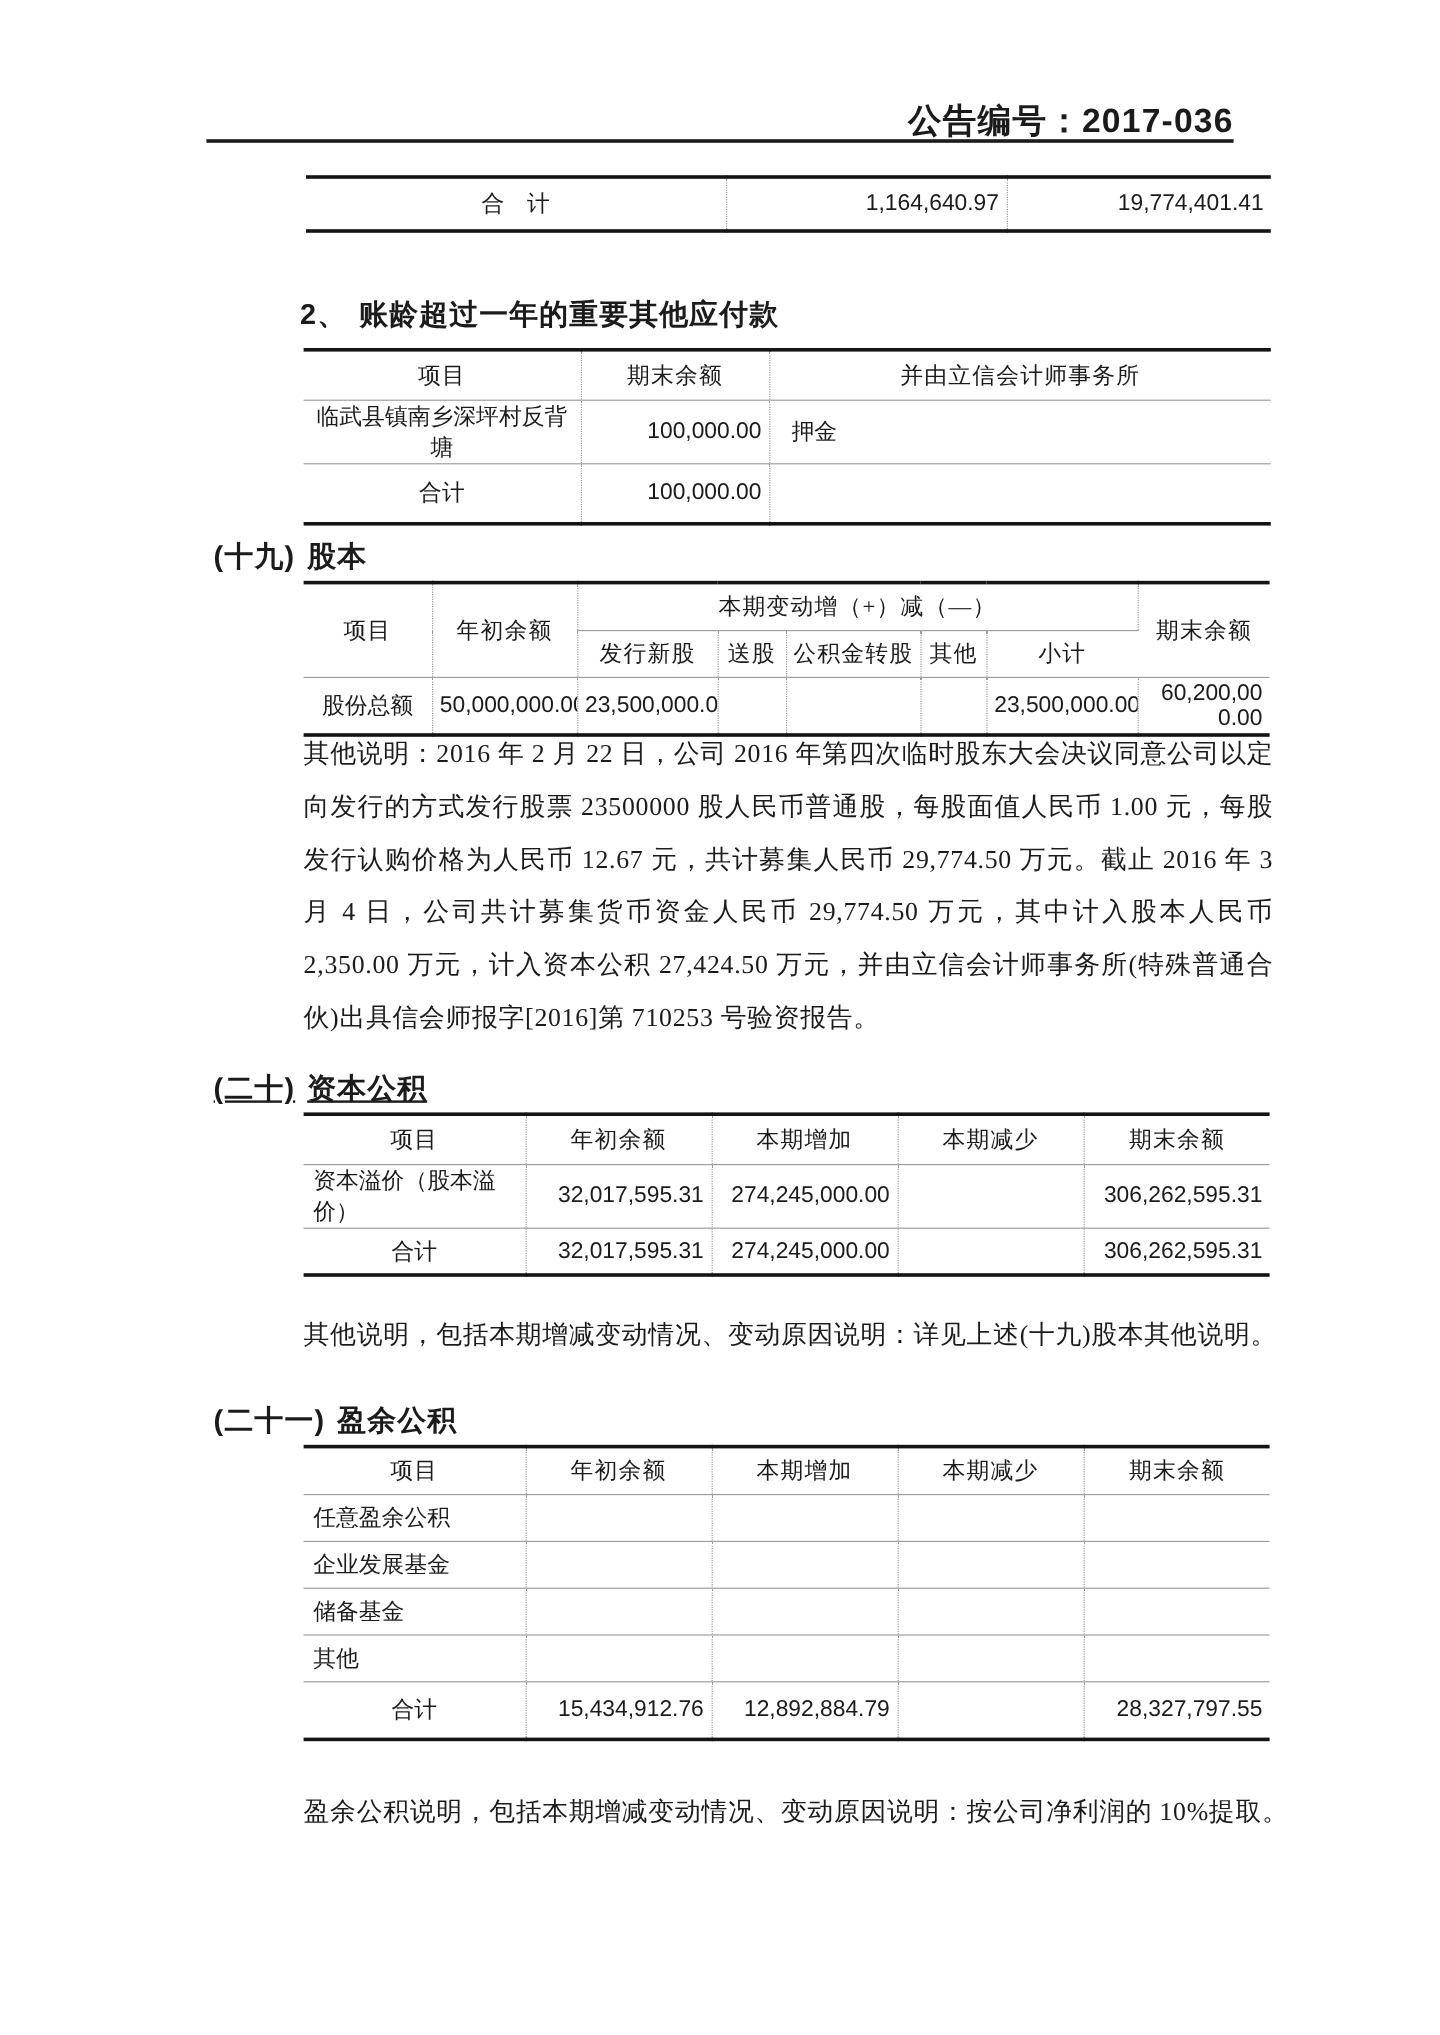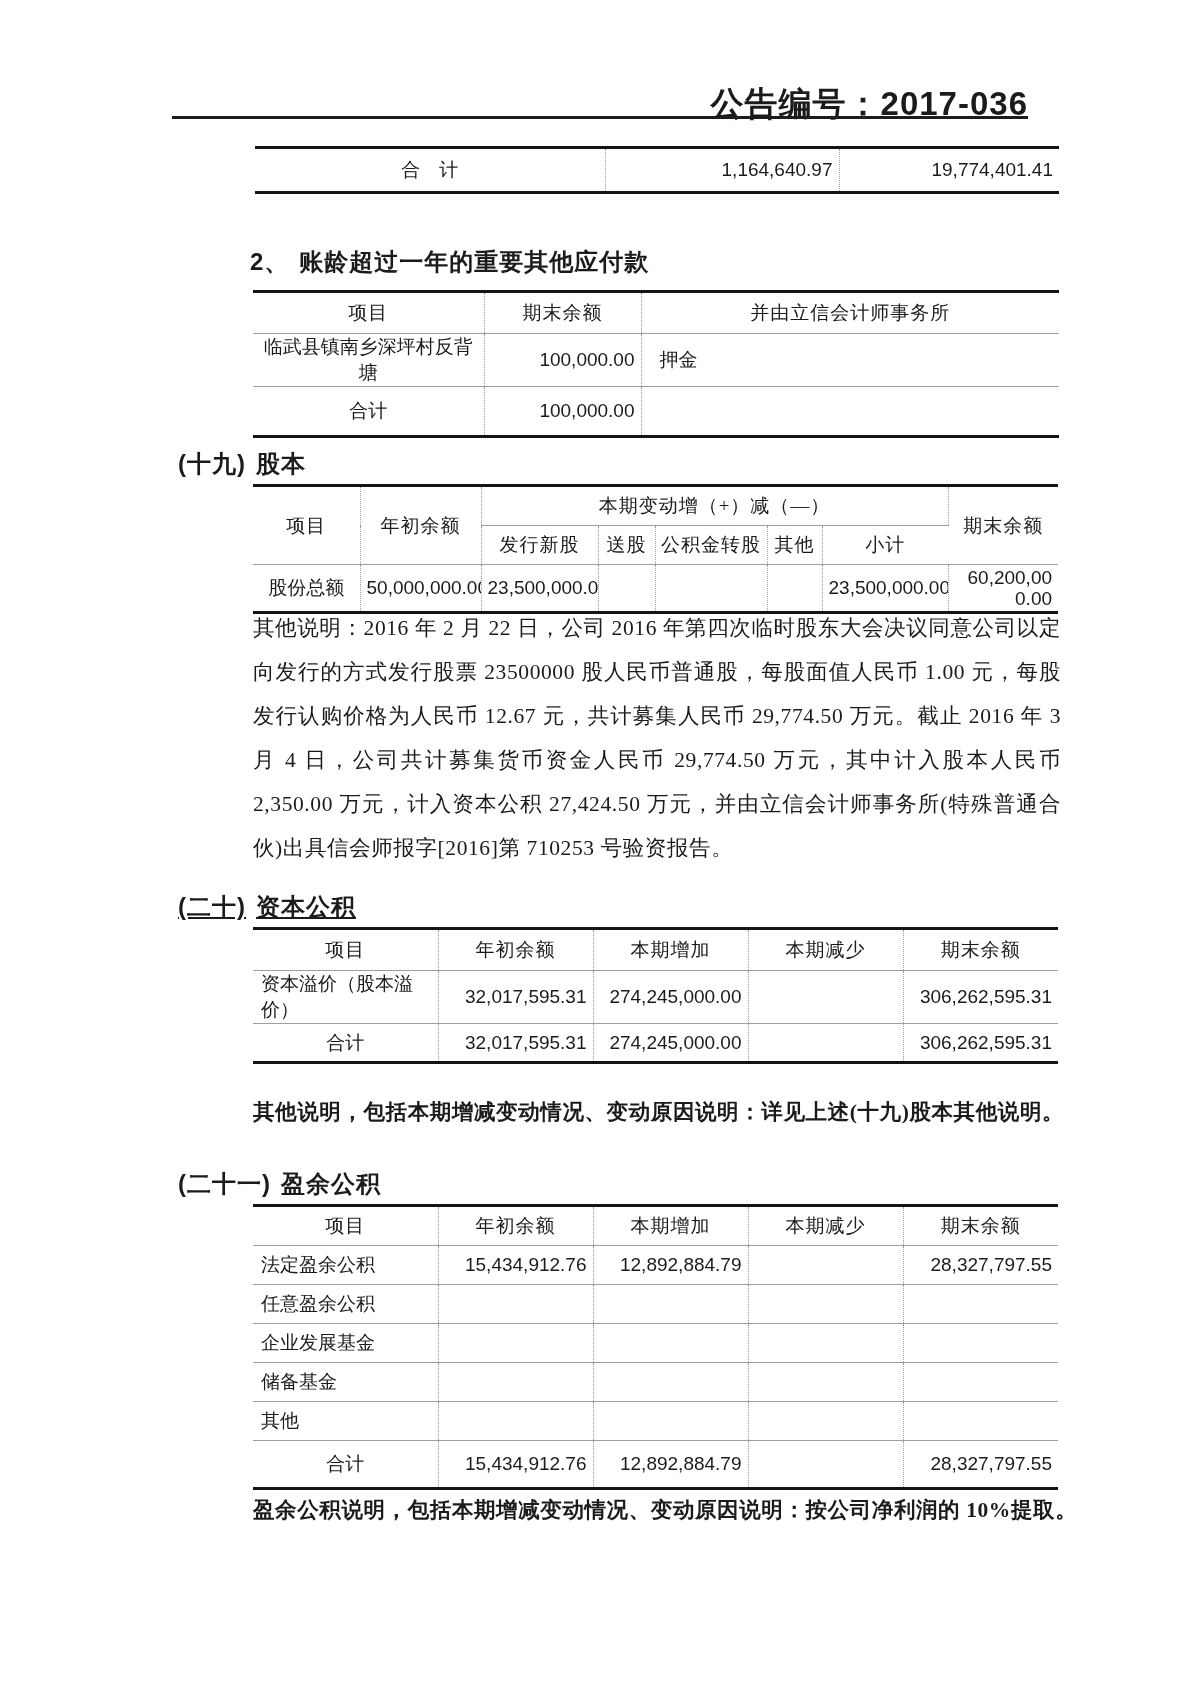--- a/index.html
+++ b/index.html
@@ -7,21 +7,21 @@
     position:relative;
     width:1200px;height:1696px;
     background:#ffffff;
     font-family:"Liberation Serif","DejaVu Serif",serif;
     color:#1b1b1b;
     overflow:hidden;
   }
   .doc-number{
     position:absolute;top:82px;right:172px;
     font-family:"Liberation Sans","DejaVu Sans",sans-serif;
-    font-weight:700;font-size:33px;letter-spacing:1px;
+    font-weight:700;font-size:28px;letter-spacing:1px;
   }
   .header-rule{
     position:absolute;top:116px;left:172px;width:856px;height:0;
     border-top:3px solid #1c1c1c;
   }
   .abs{position:absolute;}
   table.tbl{
     border-collapse:collapse;table-layout:fixed;
     border-top:3px solid #141414;border-bottom:3px solid #141414;
   }
@@ -47,21 +47,21 @@
   }
   .section-heading .sec-num{margin-right:10px;}
   .para{
     position:absolute;left:253px;width:808px;
     font-size:21.5px;line-height:44px;
     text-align:justify;text-align-last:left;
     letter-spacing:0.6px;
   }
   .note-line{
     position:absolute;left:253px;width:808px;
-    font-size:21.5px;letter-spacing:0.6px;white-space:nowrap;font-weight:bold;
+    font-size:21.5px;letter-spacing:0.6px;white-space:nowrap;
   }
   .wrapnum{word-break:break-all;line-height:21px;padding:2px 5px 2px 2px;}
 </style>
 </head>
 <body>
 
 <div class="page">
 
   <div class="doc-number">公告编号：2017-036</div>
   <div class="header-rule"></div>
@@ -207,27 +207,20 @@
       </colgroup>
     <tbody>
         <tr>
       <td class="hdr" style="height:38px">项目</td>
       <td class="hdr">年初余额</td>
       <td class="hdr">本期增加</td>
       <td class="hdr">本期减少</td>
       <td class="hdr">期末余额</td>
     </tr>
     <tr class="hline">
-      <td class="l" style="height:38px;padding-left:8px">法定盈余公积</td>
-      <td class="r num">15,434,912.76</td>
-      <td class="r num">12,892,884.79</td>
-      <td class="num"></td>
-      <td class="r num">28,327,797.55</td>
-    </tr>
-    <tr class="hline">
       <td class="l" style="height:38px;padding-left:8px">任意盈余公积</td>
       <td class="num"></td>
       <td class="num"></td>
       <td class="num"></td>
       <td class="num"></td>
     </tr>
     <tr class="hline">
       <td class="l" style="height:38px;padding-left:8px">企业发展基金</td>
       <td class="num"></td>
       <td class="num"></td>

